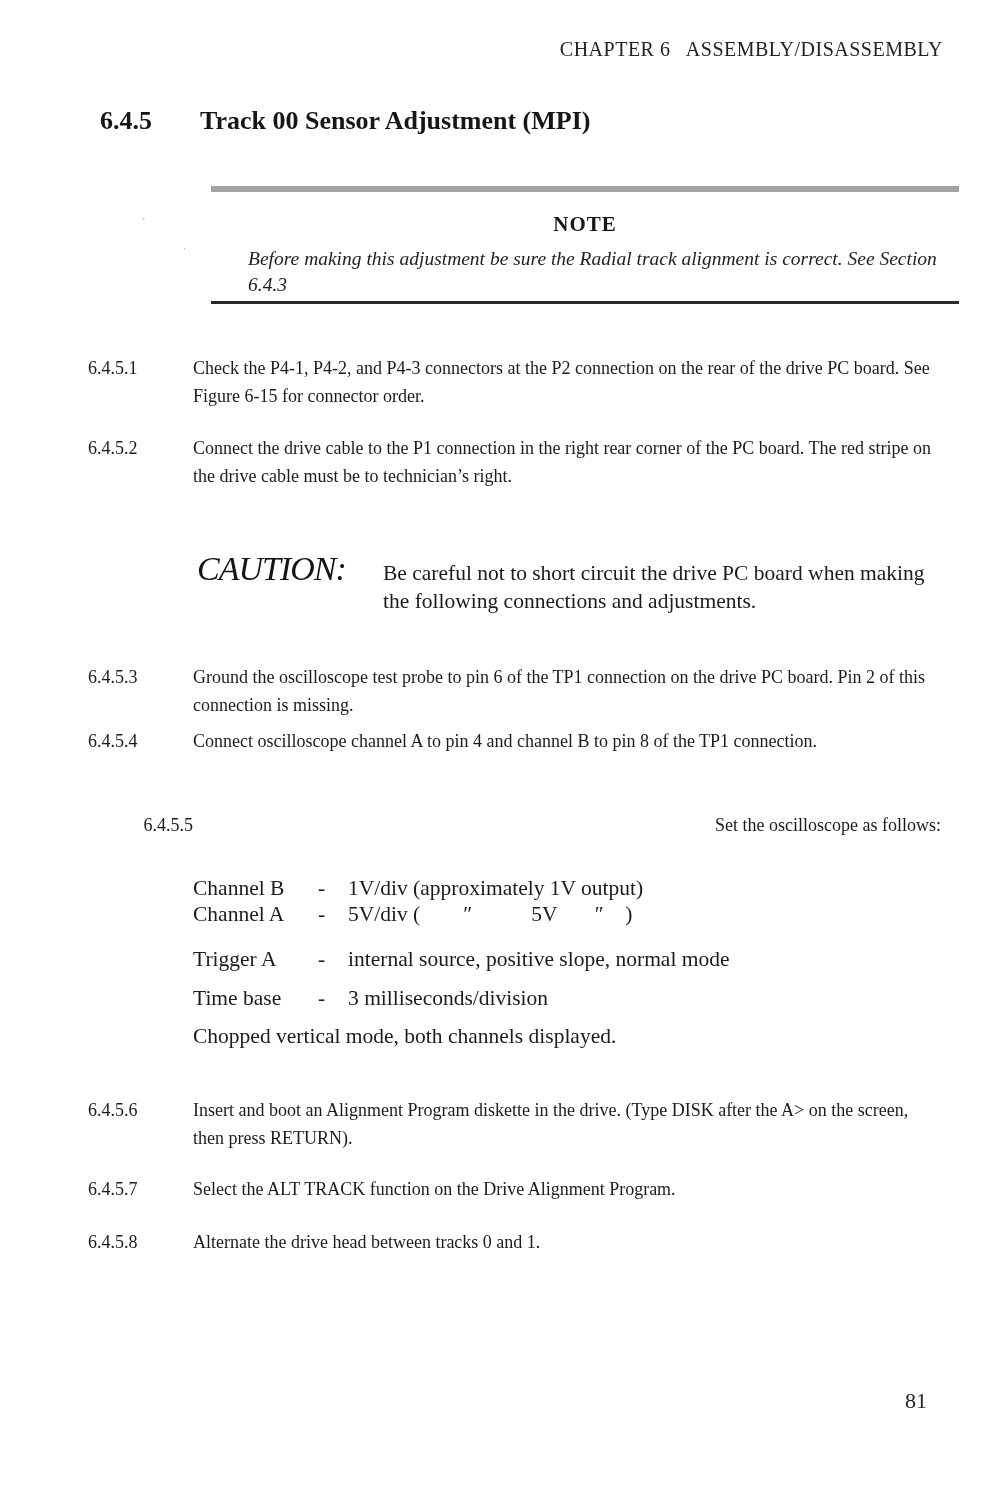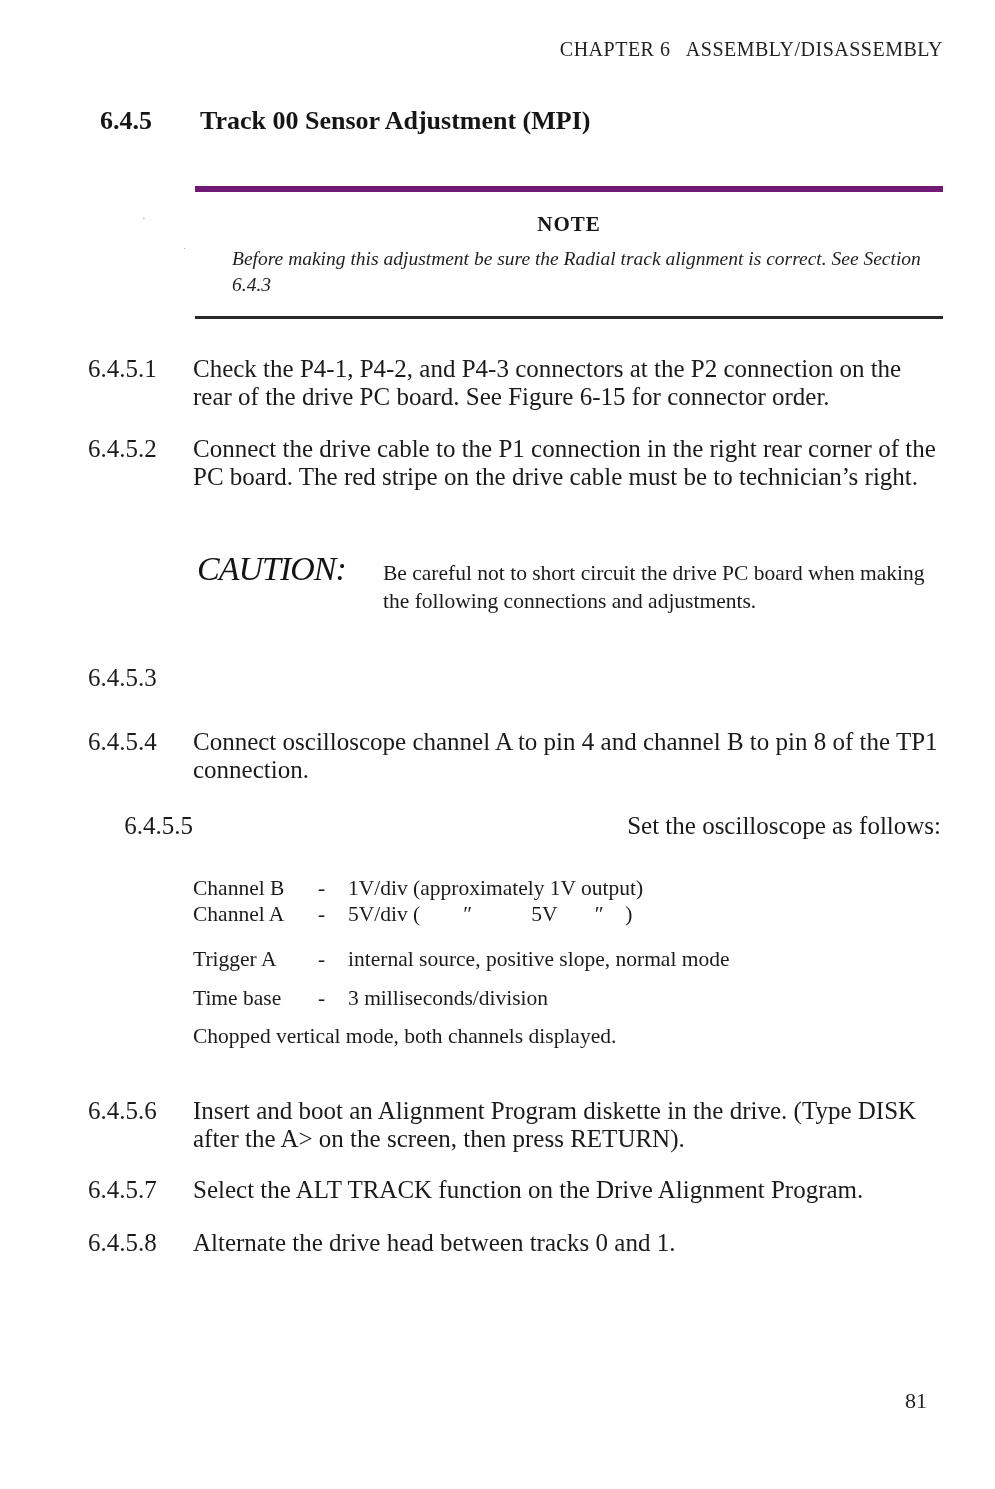--- a/index.html
+++ b/index.html
@@ -35,25 +35,25 @@
     font-size: 26px;
     color: #161616;
   }
   .section-heading .sec-num { width: 100px; }
   .section-heading .sec-title { white-space: nowrap; }
 
   
   .note-box {
     position: absolute;
     top: 186px;
-    left: 195px;
+    left: 211px;
     width: 748px;
-    height: 133px;
+    height: 118px;
     box-sizing: border-box;
-    border-top: 6px solid #701a75;
+    border-top: 6px solid #a3a3a3;
     border-bottom: 3px solid #2a2a2a;
   }
   .note-title {
     margin-top: 20px;
     text-align: center;
     font-weight: bold;
     font-size: 21px;
     letter-spacing: 1px;
     color: #161616;
   }
@@ -66,21 +66,21 @@
     line-height: 26px;
     color: #1f1f1f;
   }
 
   
   .step {
     position: absolute;
     left: 88px;
     width: 853px;
     display: flex;
-    font-size: 25px;
+    font-size: 18px;
     line-height: 27.5px;
     color: #1b1b1b;
   }
   .step .step-num { width: 105px; flex: 0 0 105px; }
   .step .step-text { flex: 1; }
 
   .step-1 { top: 355px; }
   .step-2 { top: 435px; }
   .step-3 { top: 664px; }
   .step-4 { top: 728px; }
@@ -180,20 +180,21 @@
     <span class="step-text">Connect the drive cable to the P1 connection in the right rear corner of the PC board. The red stripe on the drive cable must be to technician’s right.</span>
   </div>
 
   <div class="caution">
     <span class="caution-label">CAUTION:</span>
     <span class="caution-text">Be careful not to short circuit the drive PC board when making the following connections and adjustments.</span>
   </div>
 
   <div class="step step-3">
     <span class="step-num">6.4.5.3</span>
+    <span class="step-text">Ground the oscilloscope test probe to pin 6 of the TP1 connection on the drive PC board. Pin 2 of this connection is missing.</span>
   </div>
 
   <div class="step step-4">
     <span class="step-num">6.4.5.4</span>
     <span class="step-text">Connect oscilloscope channel A to pin 4 and channel B to pin 8 of the TP1 connection.</span>
   </div>
 
   <div class="step step-5">
     <span class="step-num">6.4.5.5</span>
     <span class="step-text">Set the oscilloscope as follows:</span>

